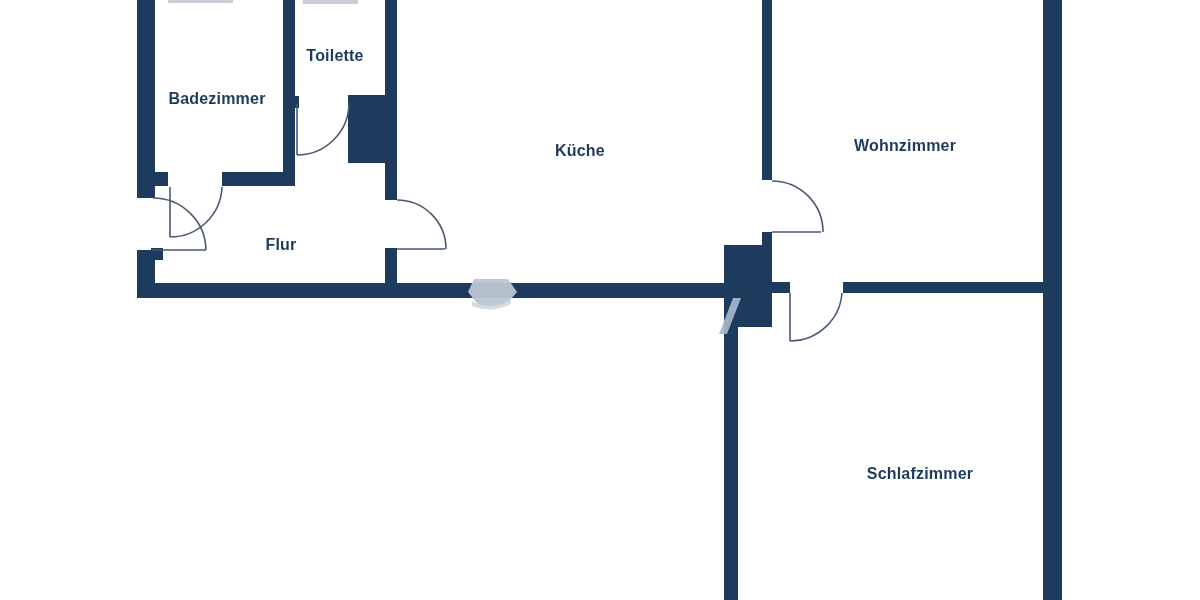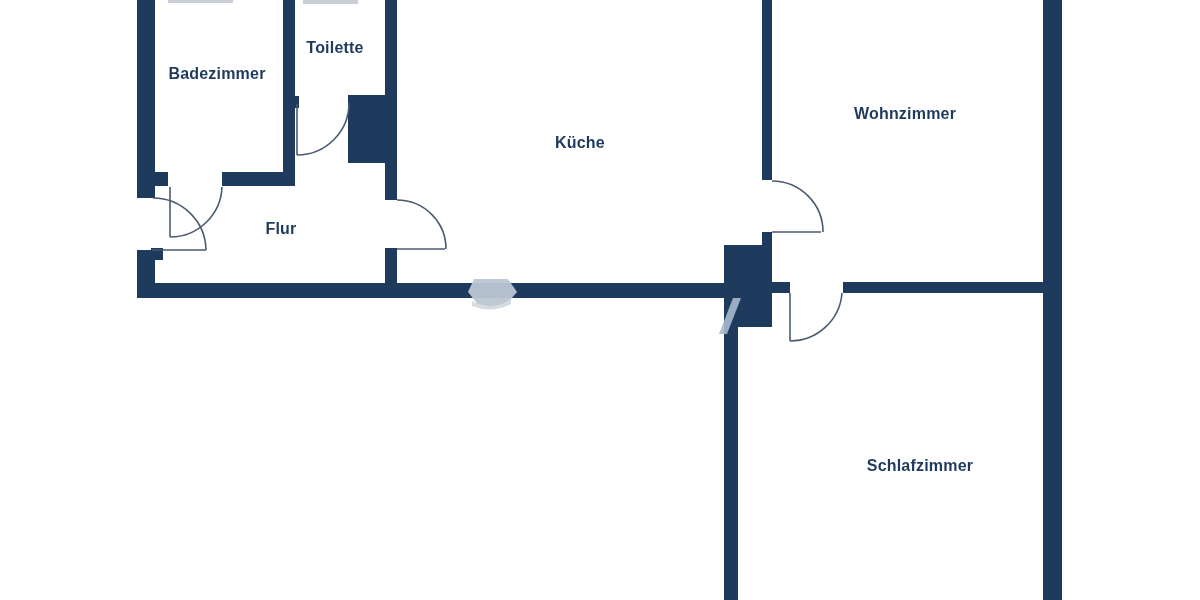--- a/index.html
+++ b/index.html
@@ -4,21 +4,21 @@
 <style>
   html,body{margin:0;padding:0;background:#ffffff;}
   .stage{
     position:relative;width:1200px;height:600px;background:#ffffff;
     font-family:"Liberation Sans",sans-serif;overflow:hidden;
   }
   .plan-svg{position:absolute;left:0;top:0;}
   .room-label{
     position:absolute;transform:translate(-50%,-50%);
     font-weight:700;font-size:16px;color:#1e3a5c;
-    letter-spacing:.2px;white-space:nowrap;
+    letter-spacing:.2px;white-space:nowrap;margin-top:8px;
   }
 </style>
 </head>
 <body>
 
 <div class="stage">
 
   <svg class="plan-svg" width="1200" height="600" viewBox="0 0 1200 600">
 
     <g fill="#1e3a5c" stroke="none">
@@ -71,19 +71,19 @@
       <rect x="303" y="0" width="55" height="4" fill="#c9ced6"></rect>
     </g>
 
     <g>
       <path d="M 468 292 L 474 279 L 508 279 L 517 292 L 505 306 L 479 306 Z" fill="#bcc6d2" opacity="0.95"></path>
       <path d="M 472 301 Q 491 312 511 299 L 511 304 Q 491 314 472 306 Z" fill="#d6dbe2"></path>
       <path d="M 733 298 L 741 298 L 727 334 L 719 334 Z" fill="#a9bacd" opacity="0.9"></path>
     </g>
   </svg>
 
-  <div class="room-label" style="left:217px;top:74px">Badezimmer</div>
+  <div class="room-label" style="left:217px;top:91px">Badezimmer</div>
   <div class="room-label" style="left:335px;top:48px">Toilette</div>
-  <div class="room-label" style="left:281px;top:229px">Flur</div>
+  <div class="room-label" style="left:281px;top:237px">Flur</div>
   <div class="room-label" style="left:580px;top:143px">Küche</div>
-  <div class="room-label" style="left:905px;top:114px">Wohnzimmer</div>
+  <div class="room-label" style="left:905px;top:138px">Wohnzimmer</div>
   <div class="room-label" style="left:920px;top:466px">Schlafzimmer</div>
 </div>
 
 </body></html>

